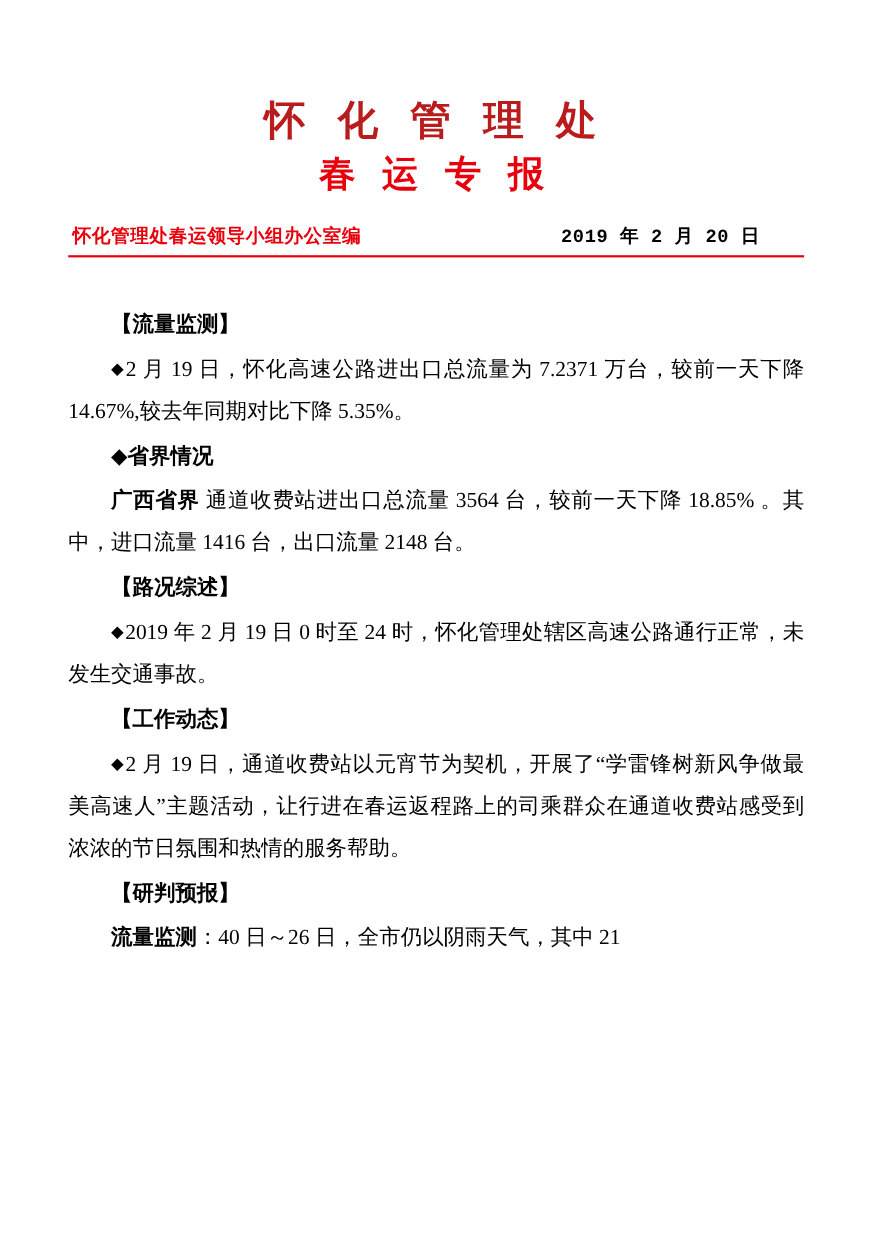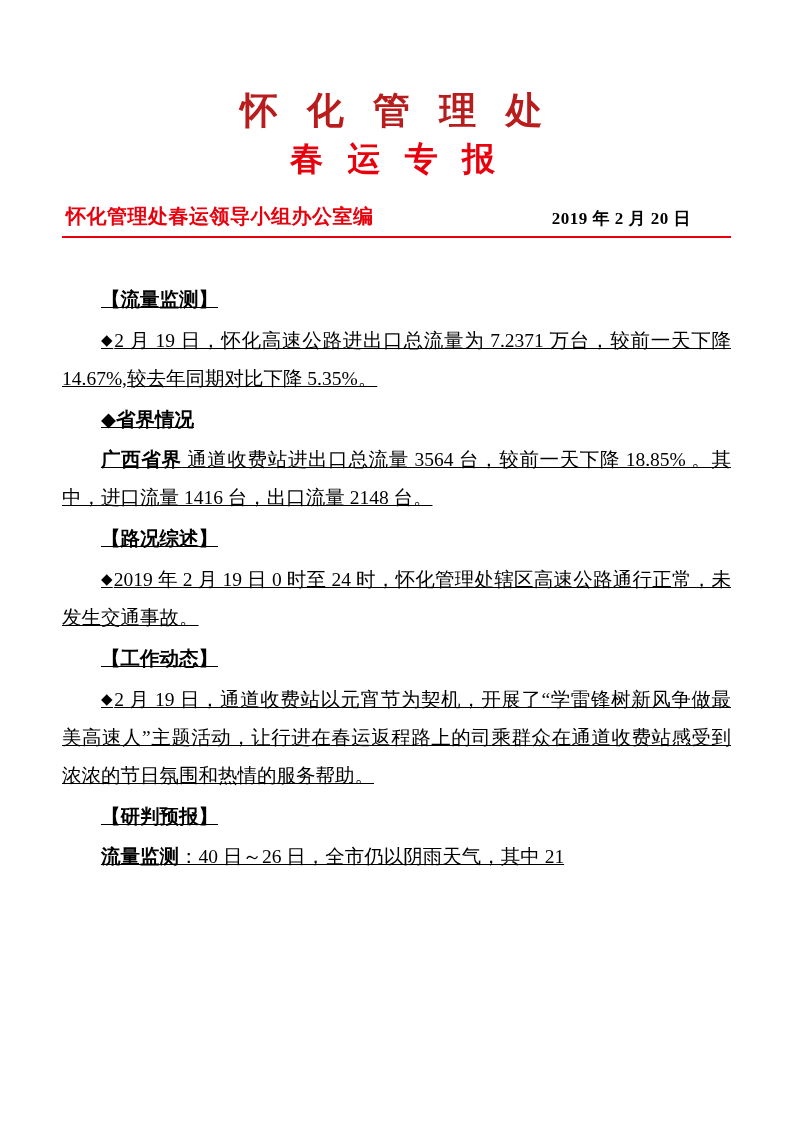--- a/index.html
+++ b/index.html
@@ -49,46 +49,45 @@
   .masthead-meta {
     display: flex;
     align-items: flex-end;
     justify-content: space-between;
     margin-top: 22px;
     padding: 0 4px 4px 4px;
   }
   .issuer {
     color: #e8000d;
     font-weight: bold;
-    font-size: 20px;
+    font-size: 17px;
     letter-spacing: 0.5px;
     font-family: "Liberation Sans", sans-serif;
   }
   .issue-date {
     color: #000000;
     font-weight: bold;
     font-size: 17px;
     letter-spacing: 0.5px;
-    font-family: Liberation Serif, serif;
+    font-family: Liberation Mono, monospace;
     padding-right: 36px;
     text-align: center;
   }
   .rule {
     border: none;
     border-top: 2.5px solid #e8000d;
     margin: 2px 0 0 0;
     height: 0;
   }
 
   
   .content {
     margin-top: 40px;
     font-size: 19.5px;
     line-height: 43px;
-    text-decoration: underline;
   }
   .section-head {
     font-weight: bold;
     text-indent: 2em;
     margin: 0;
     font-size: 19.5px;
     line-height: 43px;
   }
   .para {
     margin: 0;

